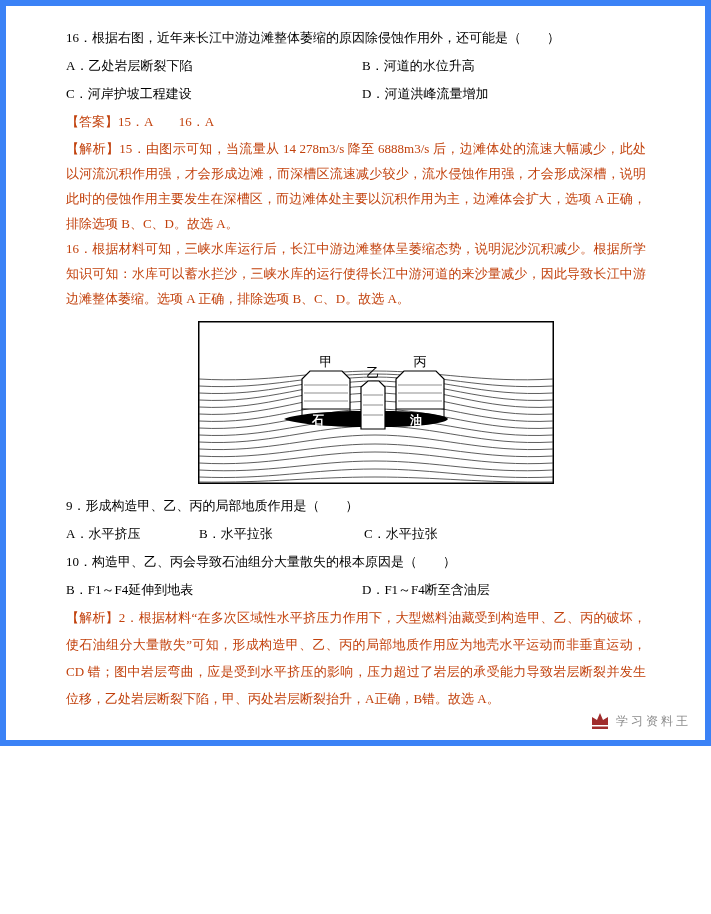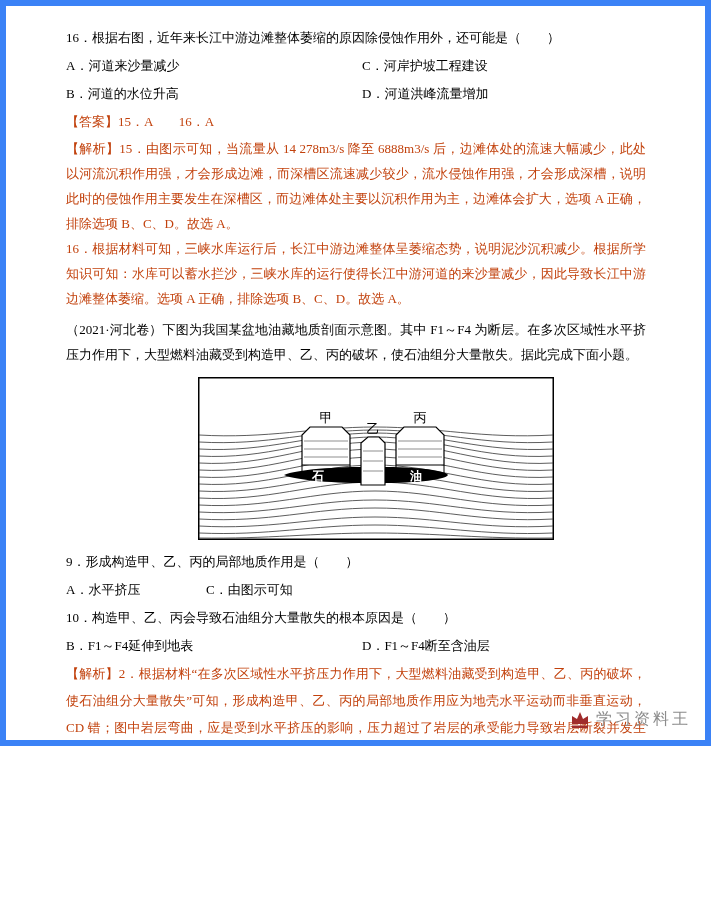--- a/index.html
+++ b/index.html
@@ -15,52 +15,51 @@
     color:#000;
     overflow:hidden;
   }
   p{margin:0;}
   .line{line-height:28px;}
   .para{line-height:25px;}
   .tight{line-height:27px;}
   .just{text-align:justify;}
   .red{color:#c2410c;}
   .opt2{display:grid;grid-template-columns:296px 1fr;line-height:28px;}
-  .opt4{display:grid;grid-template-columns:133px 165px 165px 1fr;line-height:28px;gap:7px;}
+  .opt4{display:grid;grid-template-columns:133px 165px 165px 1fr;line-height:28px;}
   .intro{margin-top:6px;}
   .figwrap{margin:10px 0 8px 132px;width:356px;}
   .figbox{display:block;}
   .watermark{
     position:absolute;right:14px;bottom:10px;
     display:flex;align-items:center;gap:6px;
     font-family:"Liberation Sans","DejaVu Sans",sans-serif;
-    font-size:16px;color:#8c8c8c;letter-spacing:3px;
+    font-size:12px;color:#8c8c8c;letter-spacing:3px;
   }
 </style>
 </head>
 <body>
 
 <div class="page">
 
   <p class="line">16．根据右图，近年来长江中游边滩整体萎缩的原因除侵蚀作用外，还可能是（　　）</p>
 
   <div class="opt2">
-    <span>A．河道来沙量减少</span>
+    <span>A．乙处岩层断裂下陷</span>
+    <span>B．河道的水位升高</span>
     <span>C．河岸护坡工程建设</span>
-    <span>B．河道的水位升高</span>
     <span>D．河道洪峰流量增加</span>
   </div>
 
   <p class="line red">【答案】15．A　　16．A</p>
 
   <p class="para just red">【解析】15．由图示可知，当流量从 14 278m3/s 降至 6888m3/s 后，边滩体处的流速大幅减少，此处以河流沉积作用强，才会形成边滩，而深槽区流速减少较少，流水侵蚀作用强，才会形成深槽，说明此时的侵蚀作用主要发生在深槽区，而边滩体处主要以沉积作用为主，边滩体会扩大，选项 A 正确，排除选项 B、C、D。故选 A。</p>
 
   <p class="para just red">16．根据材料可知，三峡水库运行后，长江中游边滩整体呈萎缩态势，说明泥沙沉积减少。根据所学知识可知：水库可以蓄水拦沙，三峡水库的运行使得长江中游河道的来沙量减少，因此导致长江中游边滩整体萎缩。选项 A 正确，排除选项 B、C、D。故选 A。</p>
 
-  <p class="para just intro">（2021·河北卷）下图为我国某盆地油藏地质剖面示意图。其中 F1～F4 为断层。在多次区域性水平挤压力作用下，大型燃料油藏受到构造甲、乙、丙的破坏，使石油组分大量散失。据此完成下面小题。</p>
 
   <div class="figwrap">
     <svg class="figbox" width="356" height="163" viewBox="0 0 356 163" xmlns="http://www.w3.org/2000/svg">
 
       <rect x="0.75" y="0.75" width="354.5" height="161.5" fill="#ffffff" stroke="#000000" stroke-width="1.5"></rect>
 
       <path fill="none" stroke="#333333" stroke-width="0.8" d="M1,58 C70,62 115,50 177,50 C239,50 284,62 355,58
            M1,65 C70,69 115,53 177,53 C239,53 284,69 355,65
            M1,72 C70,76 115,56 177,56 C239,56 284,76 355,72
            M1,79 C70,83 115,60 177,60 C239,60 284,83 355,79
@@ -95,21 +94,22 @@
       <text x="222" y="45" font-size="13" text-anchor="middle" fill="#000000">丙</text>
       <text x="120" y="103" font-size="12" font-weight="bold" text-anchor="middle" fill="#ffffff">石</text>
       <text x="218" y="103" font-size="12" font-weight="bold" text-anchor="middle" fill="#ffffff">油</text>
     </svg>
   </div>
 
   <p class="line">9．形成构造甲、乙、丙的局部地质作用是（　　）</p>
 
   <div class="opt4">
     <span>A．水平挤压</span>
-    <span>C．由图示可知</span>
+    <span>B．水平拉张</span>
+    <span>C．水平拉张</span>
   </div>
 
   <p class="line">10．构造甲、乙、丙会导致石油组分大量散失的根本原因是（　　）</p>
 
   <div class="opt2">
     <span>B．F1～F4延伸到地表</span>
     <span>D．F1～F4断至含油层</span>
   </div>
 
 

